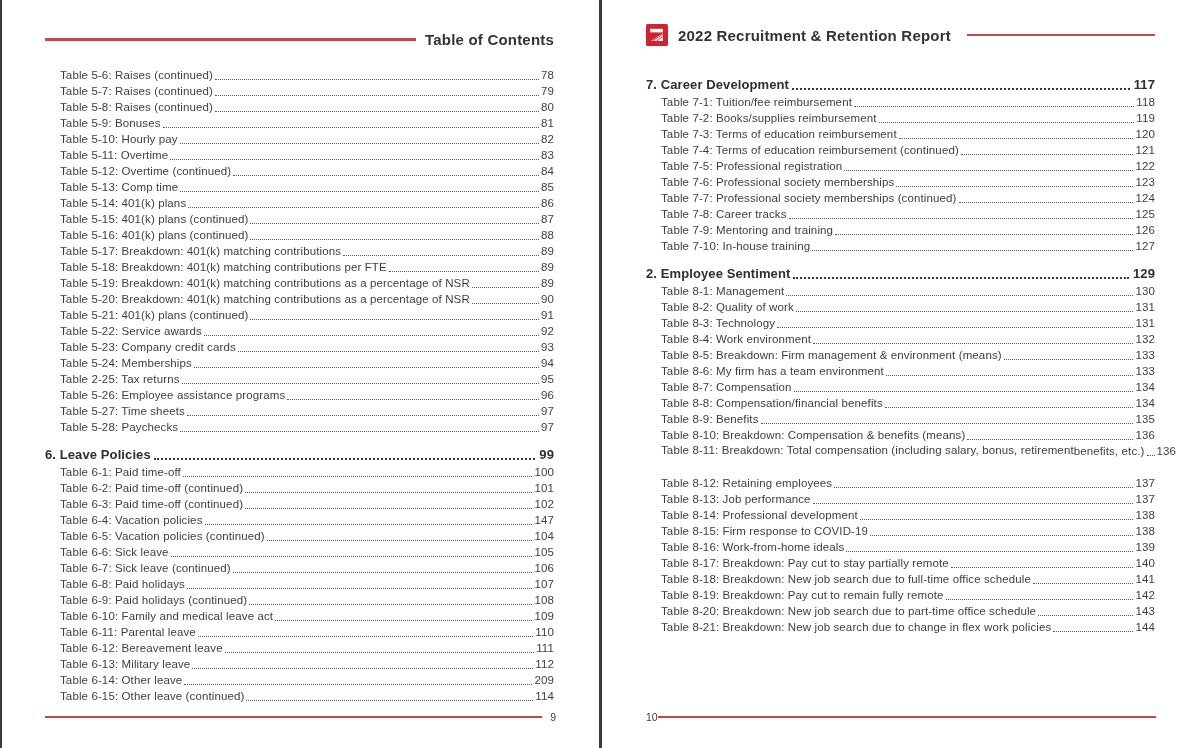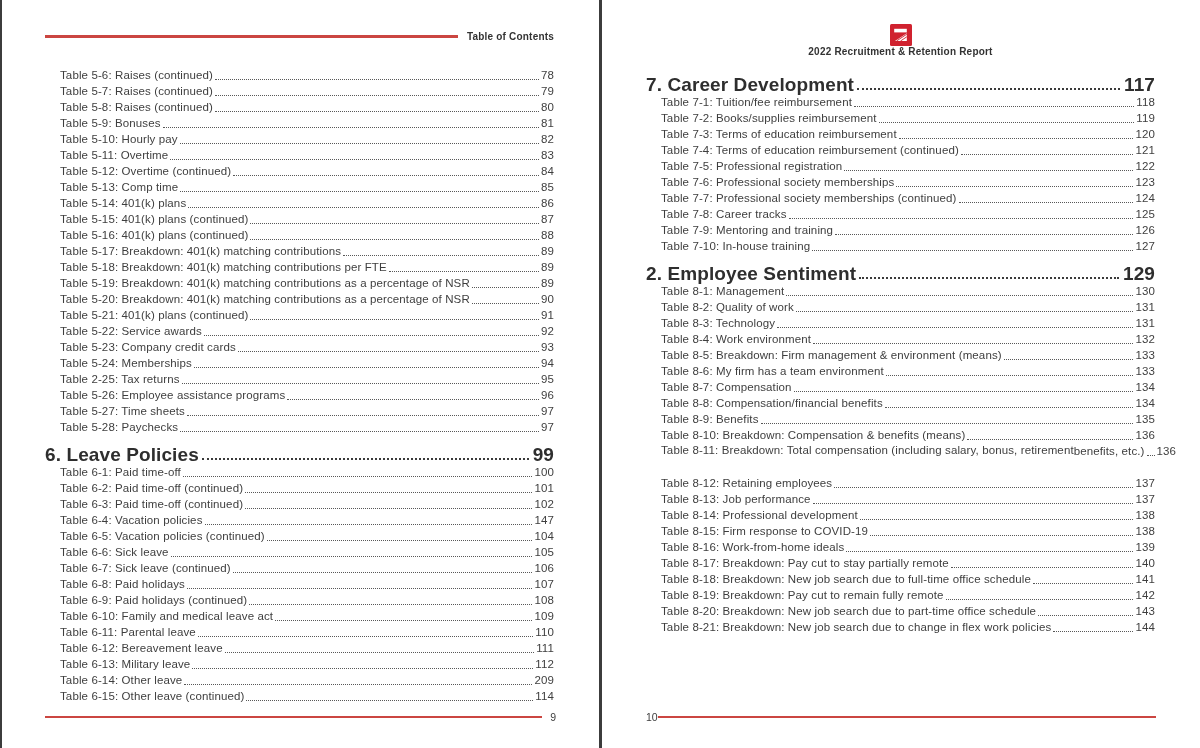--- a/index.html
+++ b/index.html
@@ -15,35 +15,35 @@
   .edge-seam{left:599px;width:3px;}
 
   .page{position:absolute;top:0;bottom:0;background:#fff;}
   .page-left{left:2px;width:597px;}
   .page-right{left:602px;width:598px;}
 
   
   .hdr{position:absolute;display:flex;align-items:center;}
   .hdr-left{left:43px;right:45px;top:31px;gap:9px;}
   .hdr-left .rule{flex:1;height:2.5px;background:var(--accent,#cb4641);}
-  .hdr-label{font-size:10px;font-weight:bold;color:#333;letter-spacing:0.2px;white-space:nowrap;}
-  .hdr-right{left:44px;right:45px;top:24px;gap:0;flex-direction:column;}
+  .hdr-label{font-size:15px;font-weight:bold;color:#333;letter-spacing:0.2px;white-space:nowrap;}
+  .hdr-right{left:44px;right:45px;top:24px;gap:10px;}
   .hdr-right .rule{flex:1;height:2.5px;background:var(--accent,#cb4641);margin-left:6px;}
   .logo{width:22px;height:22px;flex:0 0 auto;}
 
   
   .toc{position:absolute;}
   .toc-left{left:43px;right:45px;top:66px;}
   .toc-right{left:44px;right:45px;top:64px;}
   .row{display:flex;align-items:flex-end;height:16px;line-height:14px;}
   .ent{margin-left:15px;font-size:11.5px;color:var(--text,#3e3e3e);letter-spacing:0.12px;}
   .lbl{white-space:nowrap;}
   .dots{flex:1;border-bottom:1.7px dotted #585858;margin:0 2px 2.5px 2px;min-width:8px;}
   .pg{white-space:nowrap;}
-  .sec{height:22px;margin-top:7px;font-size:19px;line-height:17px;font-weight:bold;color:#2e2e2e;letter-spacing:0.1px;}
+  .sec{height:22px;margin-top:7px;font-size:13px;line-height:17px;font-weight:bold;color:#2e2e2e;letter-spacing:0.1px;}
   .sec .dots{border-bottom:2.2px dotted #3a3a3a;margin:0 4px 3.5px 3px;}
   .wrap{height:32px;flex-direction:row;align-items:stretch;}
   .wrap .l1{height:16px;line-height:16px;white-space:nowrap;}
   .wrap .l2{display:flex;align-items:flex-end;height:16px;line-height:14px;}
 
   
   .ftr{position:absolute;display:flex;align-items:center;bottom:26px;}
   .ftr .rule{flex:1;height:2px;background:var(--accent,#cb4641);}
   .ftr-left{left:43px;right:43px;gap:8px;}
   .ftr-right{left:44px;right:44px;}

